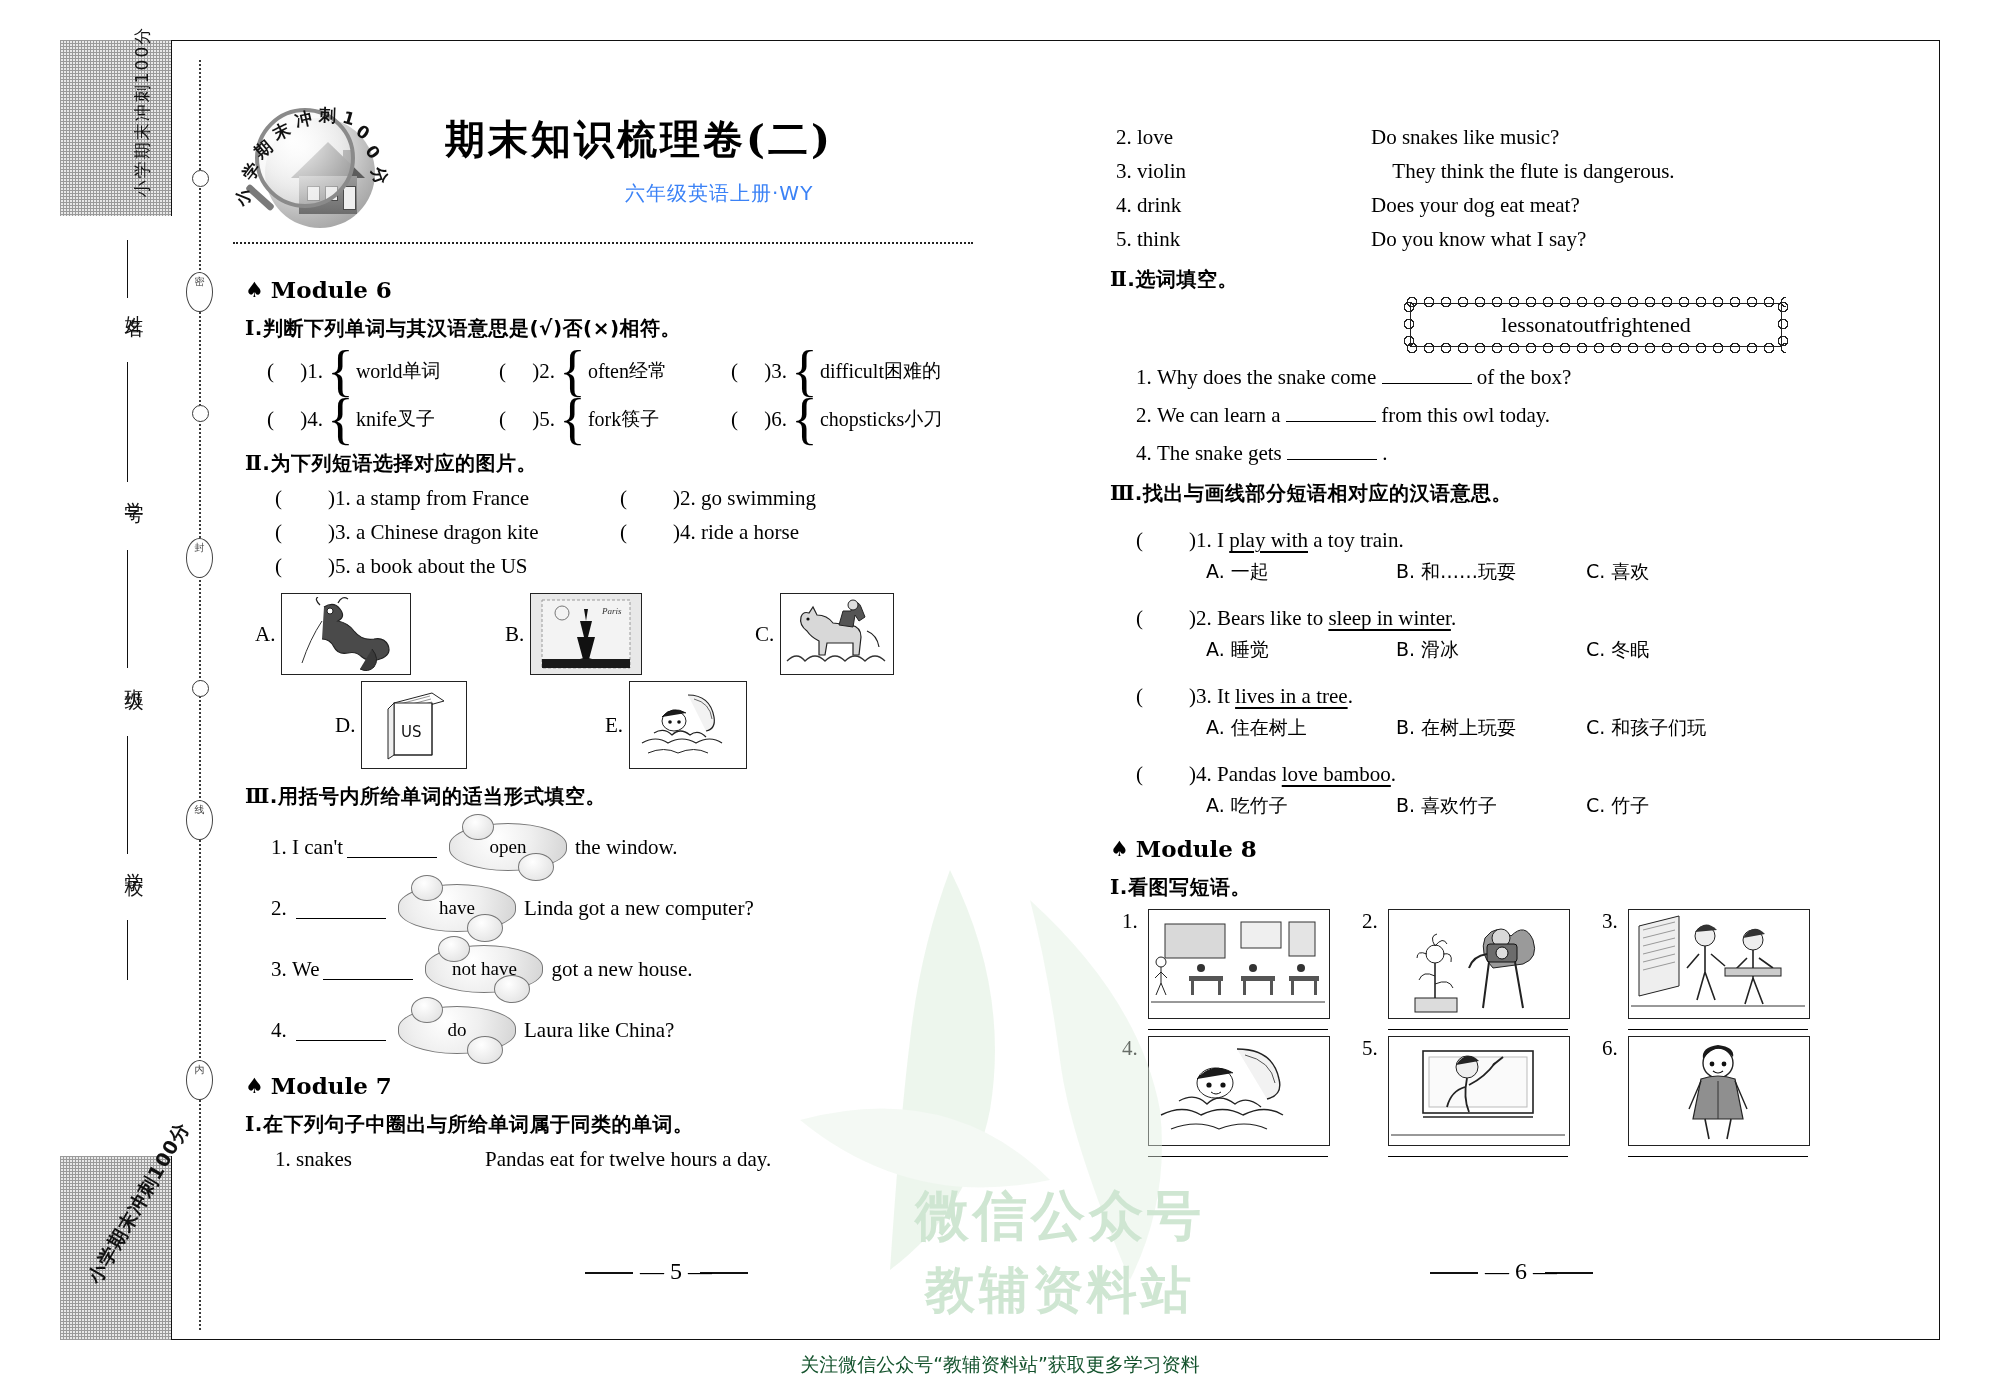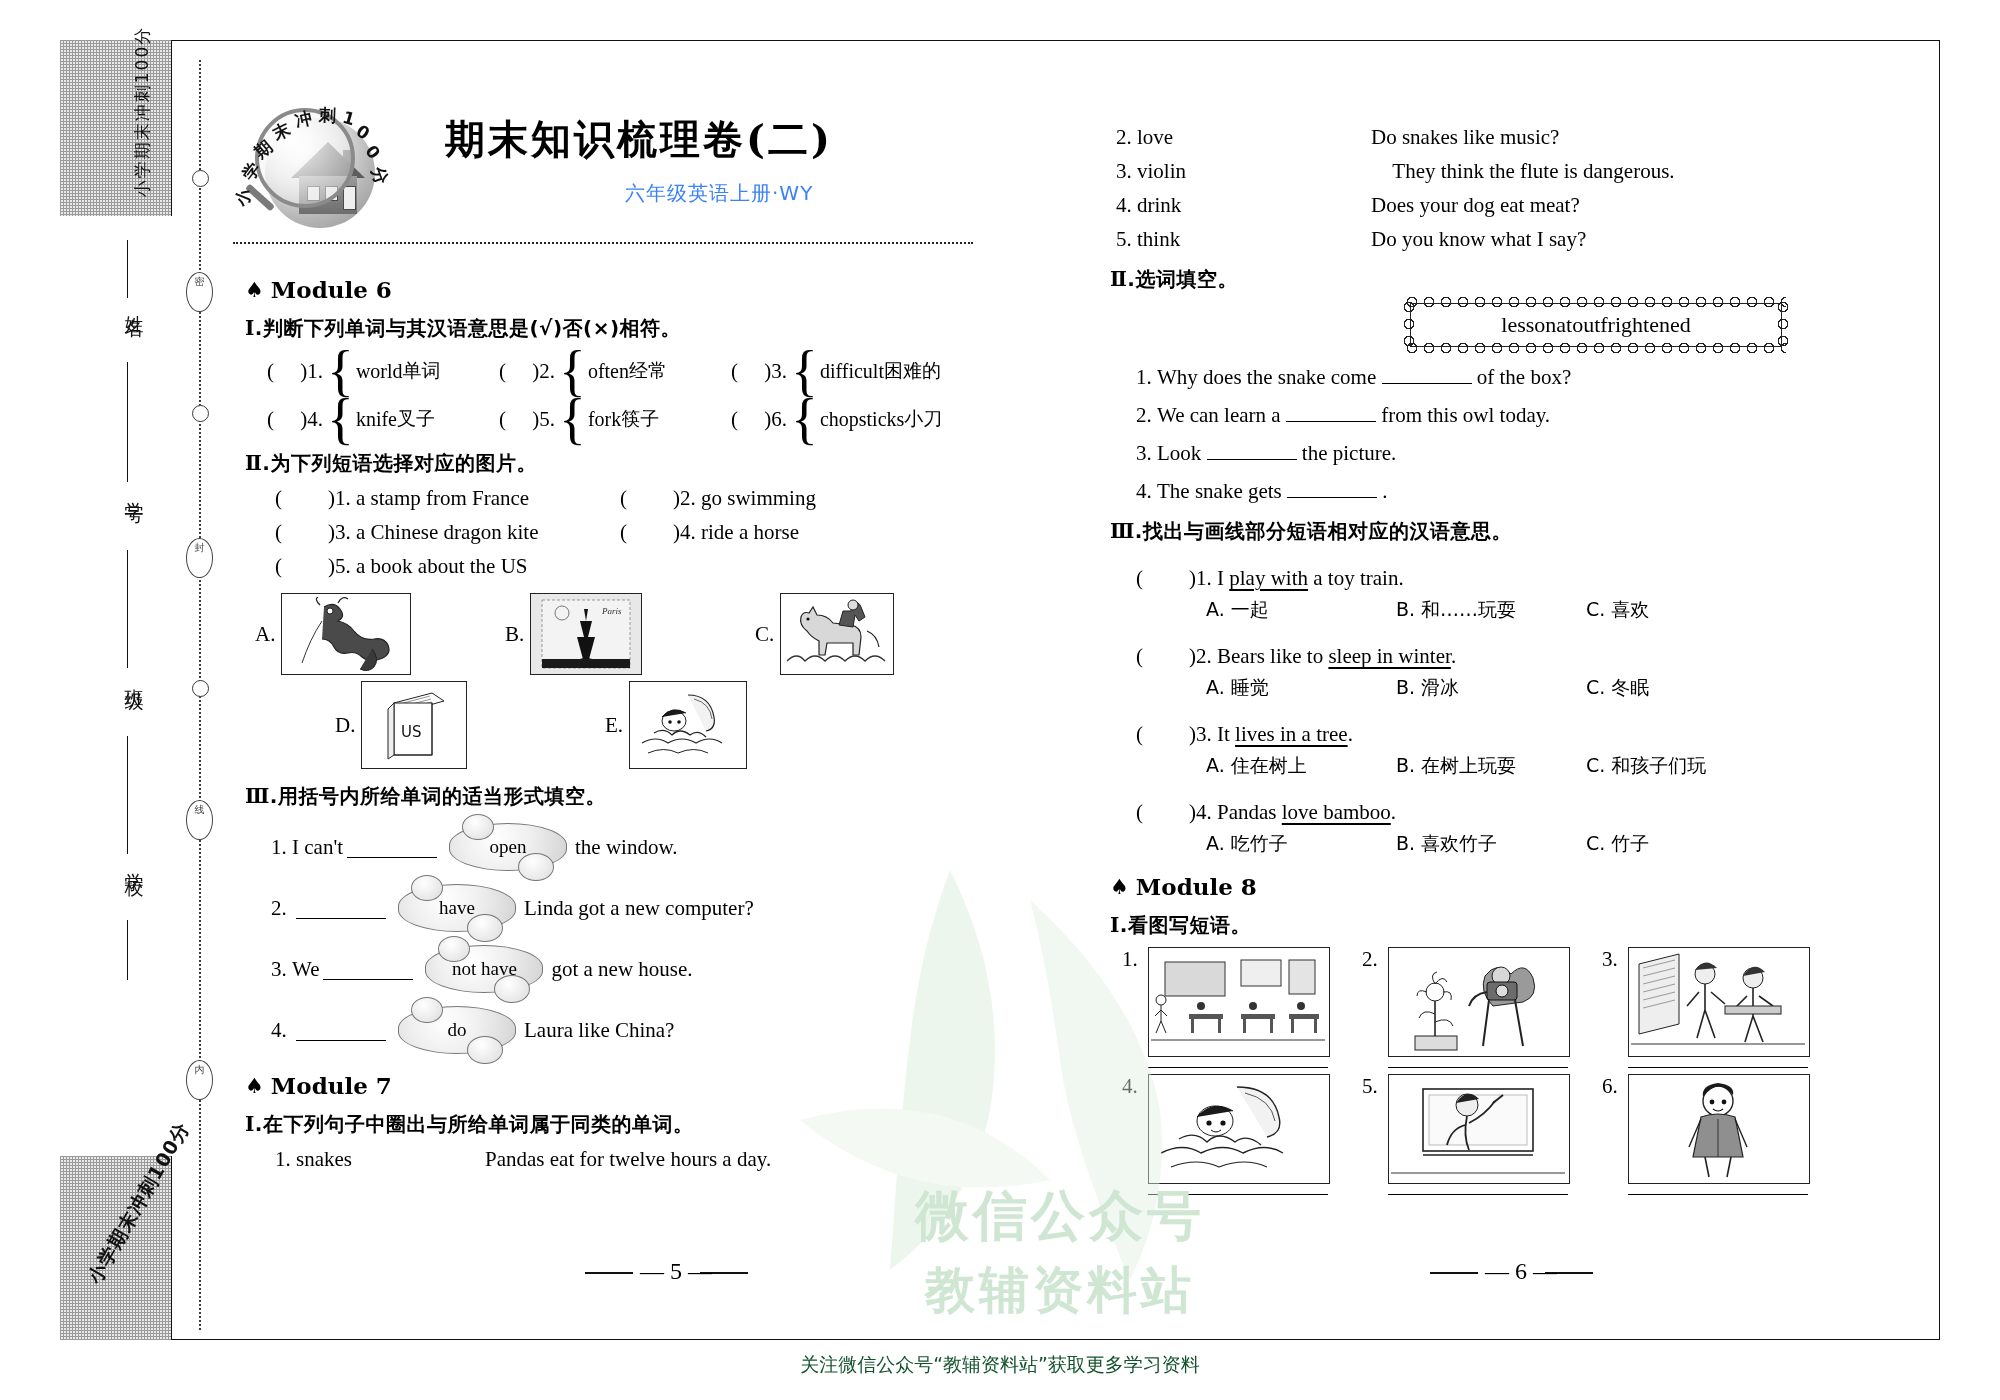--- a/index.html
+++ b/index.html
@@ -445,25 +445,20 @@
 
     <div class="fbrow">
       <span>1.</span>&nbsp;<span>Why does the snake come</span>
       <span class="ul-long"></span>
       <span>of the box?</span>
     </div>
     <div class="fbrow">
       <span>2.</span>&nbsp;<span>We can learn a</span>
       <span class="ul-long"></span>
       <span>from this owl today.</span>
-    </div>
-    <div class="fbrow">
-      <span>3.</span>&nbsp;<span>Look</span>
-      <span class="ul-long"></span>
-      <span>the picture.</span>
     </div>
     <div class="fbrow">
       <span>4.</span>&nbsp;<span>The snake gets</span>
       <span class="ul-long"></span>
       <span>.</span>
     </div>
 
     <div class="sec" style="margin-top:14px;">
       <span class="rn">Ⅲ</span><span>.找出与画线部分短语相对应的汉语意思。</span>
     </div>

